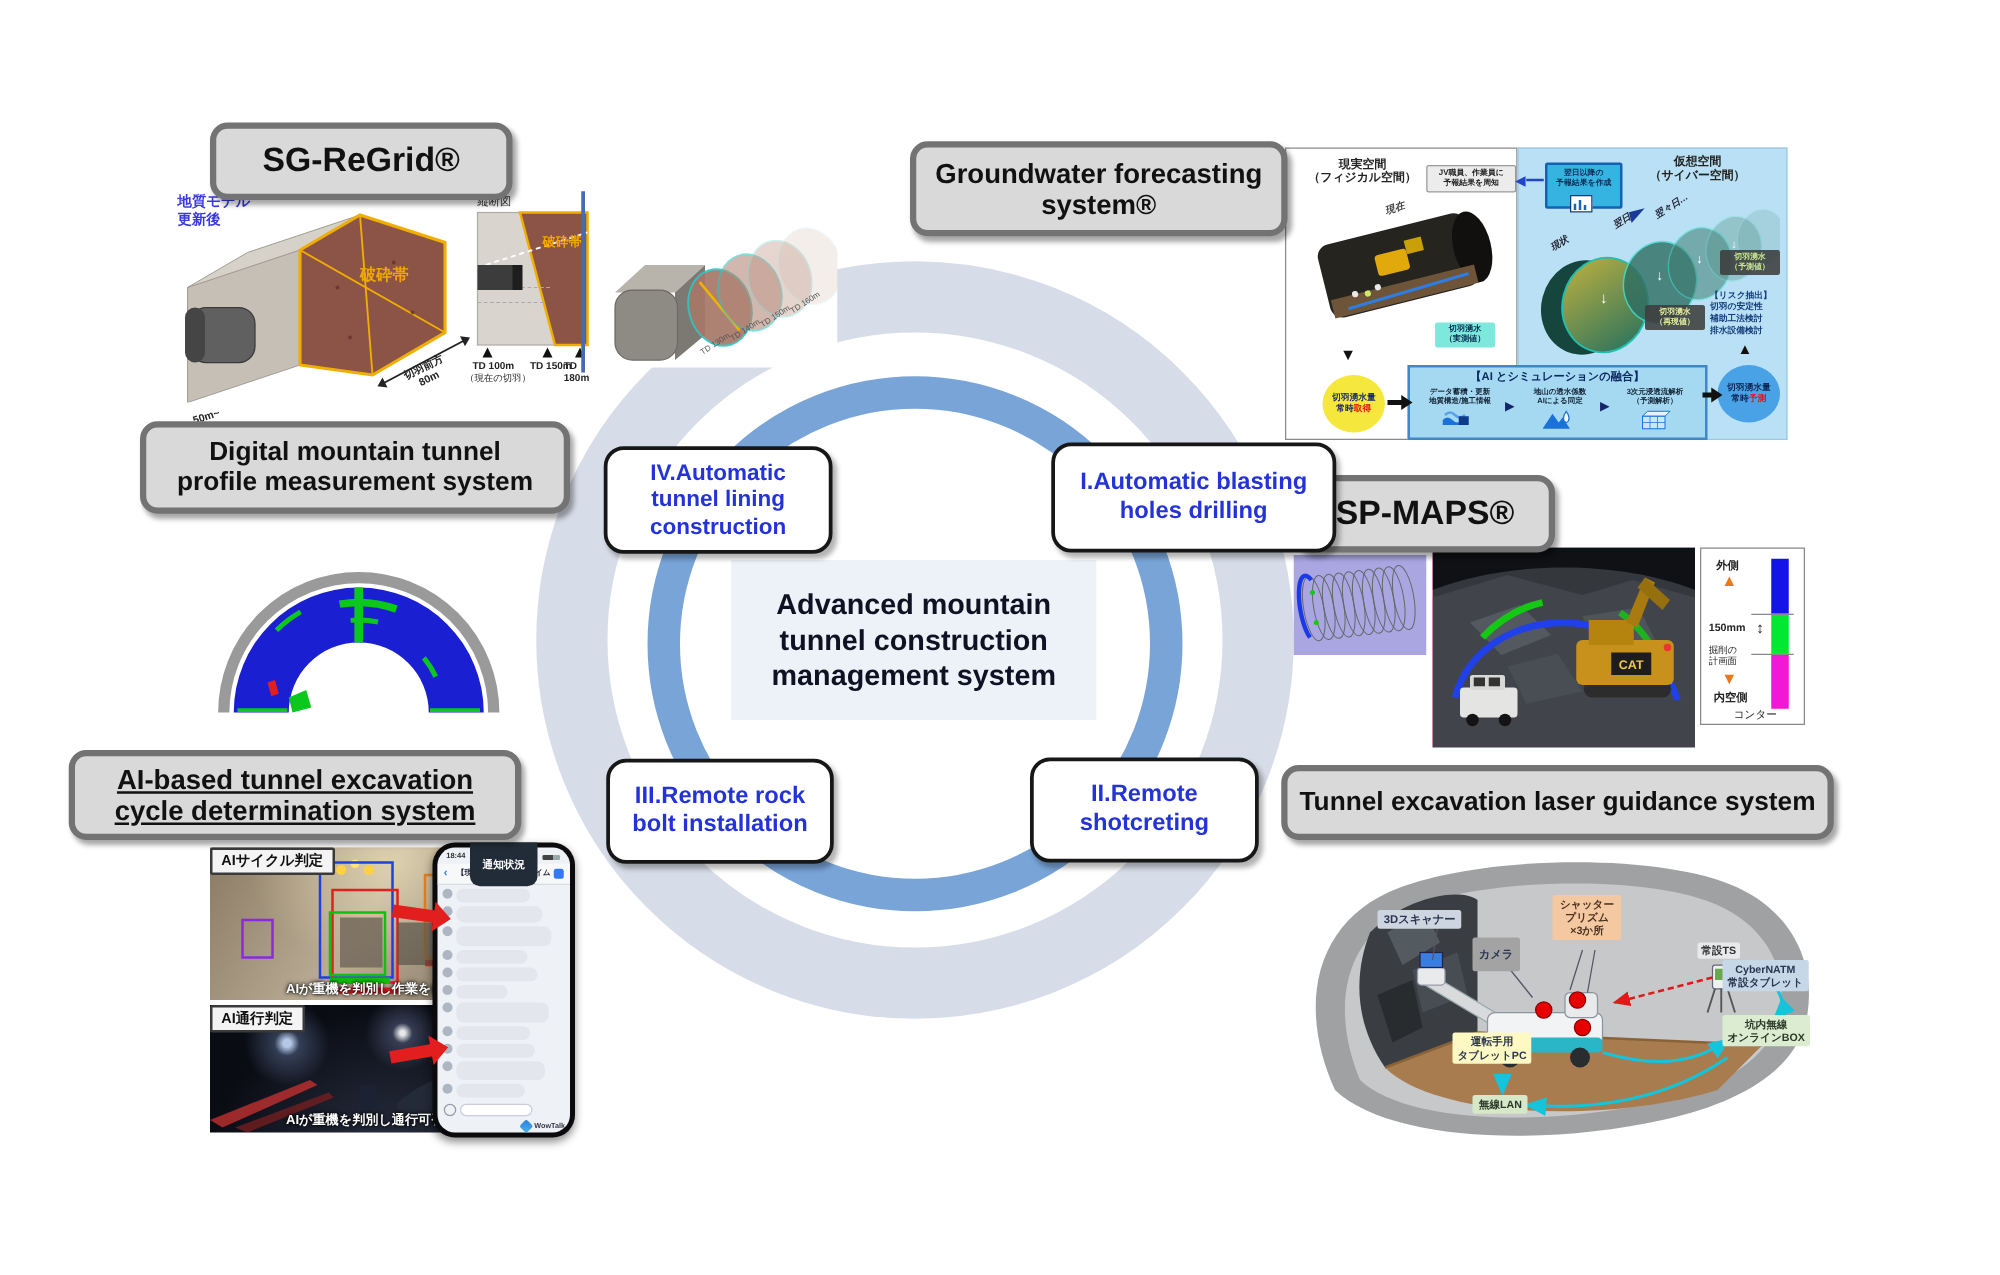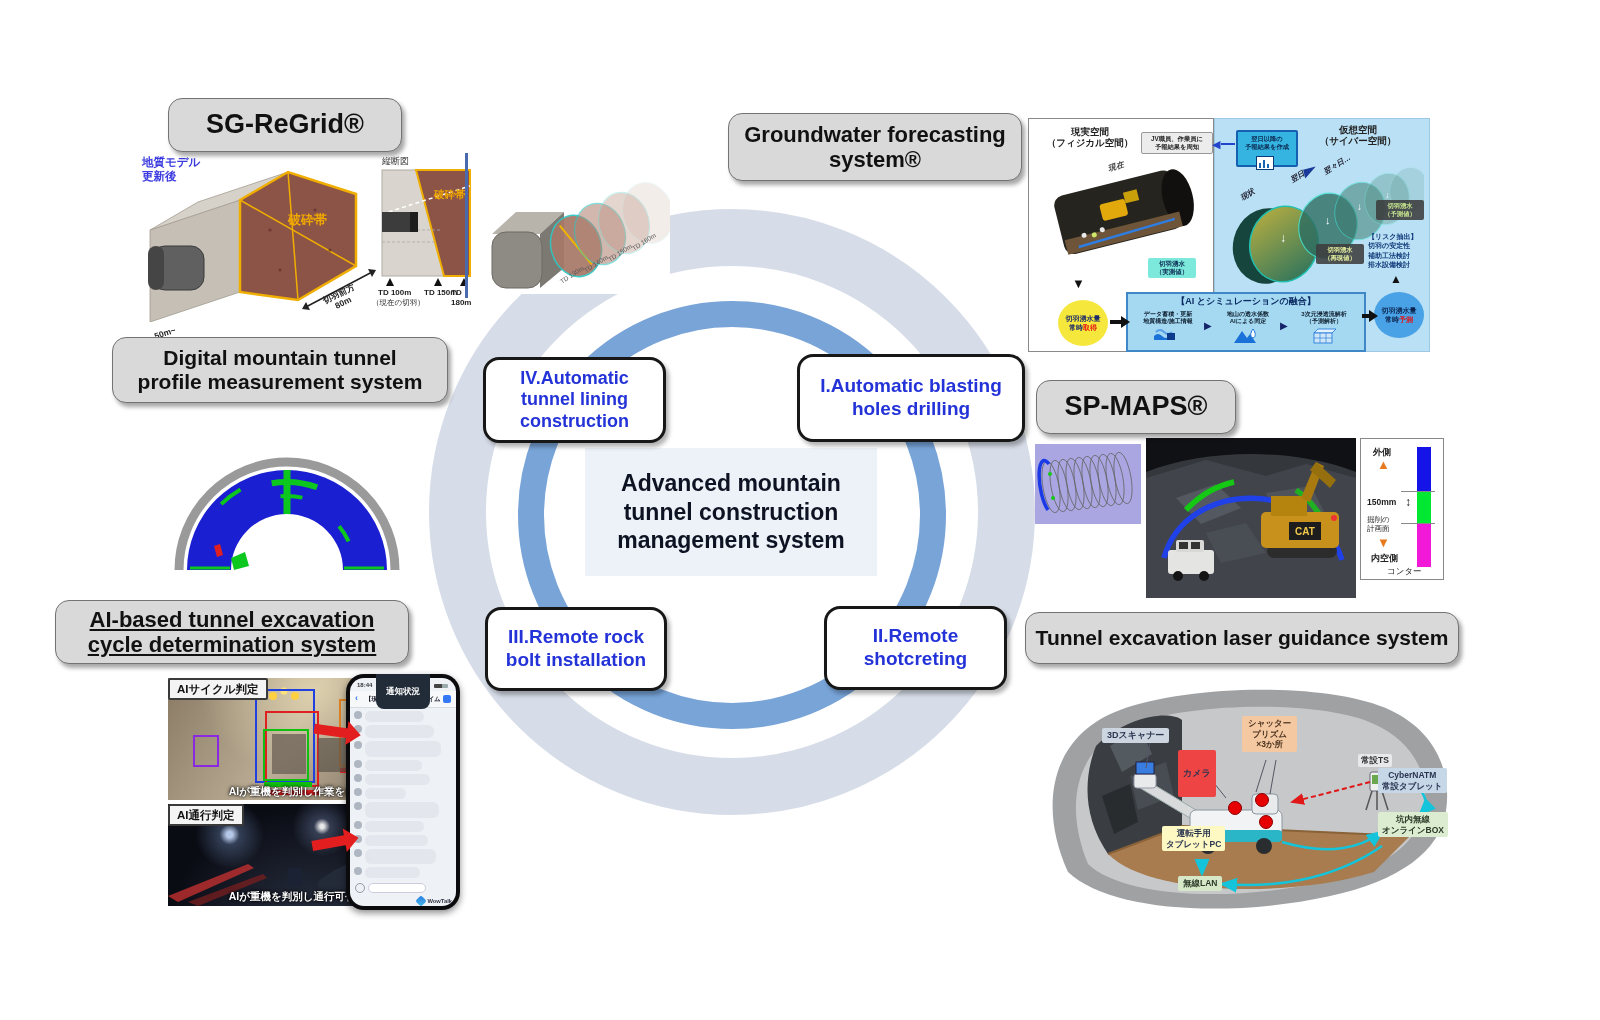--- a/index.html
+++ b/index.html
@@ -1,21 +1,21 @@
 <!DOCTYPE html>
 <html><head>
 <meta charset="utf-8">
 <style>
   html,body{margin:0;padding:0;}
   body{width:1600px;height:1020px;position:relative;background:#ffffff;
        font-family:"Liberation Sans","DejaVu Sans",sans-serif;overflow:hidden;}
   .abs{position:absolute;}
   .pre{white-space:pre-line;}
   .ring{position:absolute;border-radius:50%;box-sizing:border-box;z-index:0;}
-  .sys-label{position:absolute;background:#d9d9d9;border:1px solid #737373;border-radius:14px;
+  .sys-label{position:absolute;background:#d9d9d9;border:5px solid #737373;border-radius:14px;
      display:flex;align-items:center;justify-content:center;text-align:center;font-weight:bold;
      color:#111;box-shadow:3px 4px 4px rgba(0,0,0,.35);z-index:5;line-height:1.15;}
   .proc-box{position:absolute;background:#fff;border:3px solid #171717;border-radius:16px;
      display:flex;align-items:center;justify-content:center;text-align:center;font-weight:bold;
      color:#2433d8;box-shadow:3px 4px 4px rgba(0,0,0,.3);z-index:6;line-height:1.2;}
   .center-box{position:absolute;background:#edf1f8;display:flex;align-items:center;justify-content:center;
      text-align:center;font-weight:bold;color:#0d1322;z-index:4;line-height:1.25;}
   .fig{position:absolute;z-index:3;}
   .lbl{position:absolute;line-height:1.2;font-weight:bold;}
   .tagbox{position:absolute;font-weight:bold;text-align:center;line-height:1.25;border-radius:2px;}
@@ -41,21 +41,21 @@
 <div class="ring" style="left:429px;top:209px;width:606px;height:606px;border:57px solid #d7dde8;"></div>
 <div class="ring" style="left:518px;top:301px;width:428px;height:428px;border:26px solid #78a4d8;"></div>
 
 <div class="center-box pre" style="left:585px;top:448px;width:292px;height:128px;font-size:23px;">Advanced mountain
 tunnel construction
 management system</div>
 
 <div class="proc-box pre" style="left:483px;top:357px;width:177px;height:80px;font-size:18px;">IV.Automatic
 tunnel lining
 construction</div>
-<div class="proc-box pre" style="left:797px;top:354px;width:222px;height:82px;font-size:19px;">I.Automatic blasting
+<div class="proc-box pre" style="left:841px;top:354px;width:222px;height:82px;font-size:19px;">I.Automatic blasting
 holes drilling</div>
 <div class="proc-box pre" style="left:485px;top:607px;width:176px;height:78px;font-size:19px;">III.Remote rock
 bolt installation</div>
 <div class="proc-box pre" style="left:824px;top:606px;width:177px;height:78px;font-size:19px;">II.Remote
 shotcreting</div>
 
 <div class="sys-label" style="left:168px;top:98px;width:232px;height:52px;font-size:27px;">SG-ReGrid®</div>
 <div class="sys-label pre" style="left:112px;top:337px;width:334px;height:64px;font-size:21px;">Digital mountain tunnel
 profile measurement system</div>
 <div class="sys-label pre" style="left:55px;top:600px;width:352px;height:62px;font-size:22px;text-decoration:underline;">AI-based tunnel excavation
@@ -496,21 +496,21 @@
     <path d="M252,166 C300,180 330,172 352,156" stroke="#14c4da" stroke-width="2.5" fill="none" marker-end="url(#cy)"></path>
     <path d="M352,170 C300,206 240,212 192,208" stroke="#14c4da" stroke-width="2.5" fill="none" marker-end="url(#cy)"></path>
     <path d="M392,116 C398,126 396,132 390,138" stroke="#14c4da" stroke-width="2.5" fill="none" marker-end="url(#cy)"></path>
     <path d="M172,184 L172,198" stroke="#14c4da" stroke-width="2.5" fill="none" marker-end="url(#cy)"></path>
     <line x1="120" y1="66" x2="116" y2="92" stroke="#556" stroke-width="1"></line>
     <line x1="172" y1="92" x2="196" y2="122" stroke="#556" stroke-width="1"></line>
     <line x1="236" y1="84" x2="226" y2="116" stroke="#556" stroke-width="1"></line>
     <line x1="246" y1="84" x2="240" y2="118" stroke="#556" stroke-width="1"></line>
   </svg>
   <div class="tagbox" style="left:72px;top:52px;padding:2px 5px;background:#cdd6e0;font-size:9px;color:#2a3550;">3Dスキャナー</div>
-  <div class="tagbox" style="left:148px;top:74px;padding:18px 5px;background:#ef4444;font-size:9px;color:#2a3550;">カメラ</div>
+  <div class="tagbox" style="left:148px;top:74px;padding:8px 5px;background:#a3a3a3;font-size:9px;color:#2a3550;">カメラ</div>
   <div class="tagbox pre" style="left:212px;top:40px;padding:2px 6px;background:#f4c8a0;font-size:8.5px;color:#4a3220;">シャッター
 プリズム
 ×3か所</div>
   <div class="tagbox" style="left:328px;top:78px;padding:1px 3px;background:rgba(255,255,255,.6);font-size:8.5px;color:#333;">常設TS</div>
   <div class="tagbox pre" style="left:348px;top:92px;padding:2px 4px;background:#c6d7e8;font-size:8.5px;color:#2a3550;">CyberNATM
 常設タブレット</div>
   <div class="tagbox pre" style="left:348px;top:136px;padding:2px 4px;background:#dcecd0;font-size:8.5px;color:#2a3a28;">坑内無線
 オンラインBOX</div>
   <div class="tagbox pre" style="left:132px;top:150px;padding:2px 4px;background:#fef9c3;font-size:8.5px;color:#2a3550;">運転手用
 タブレットPC</div>

